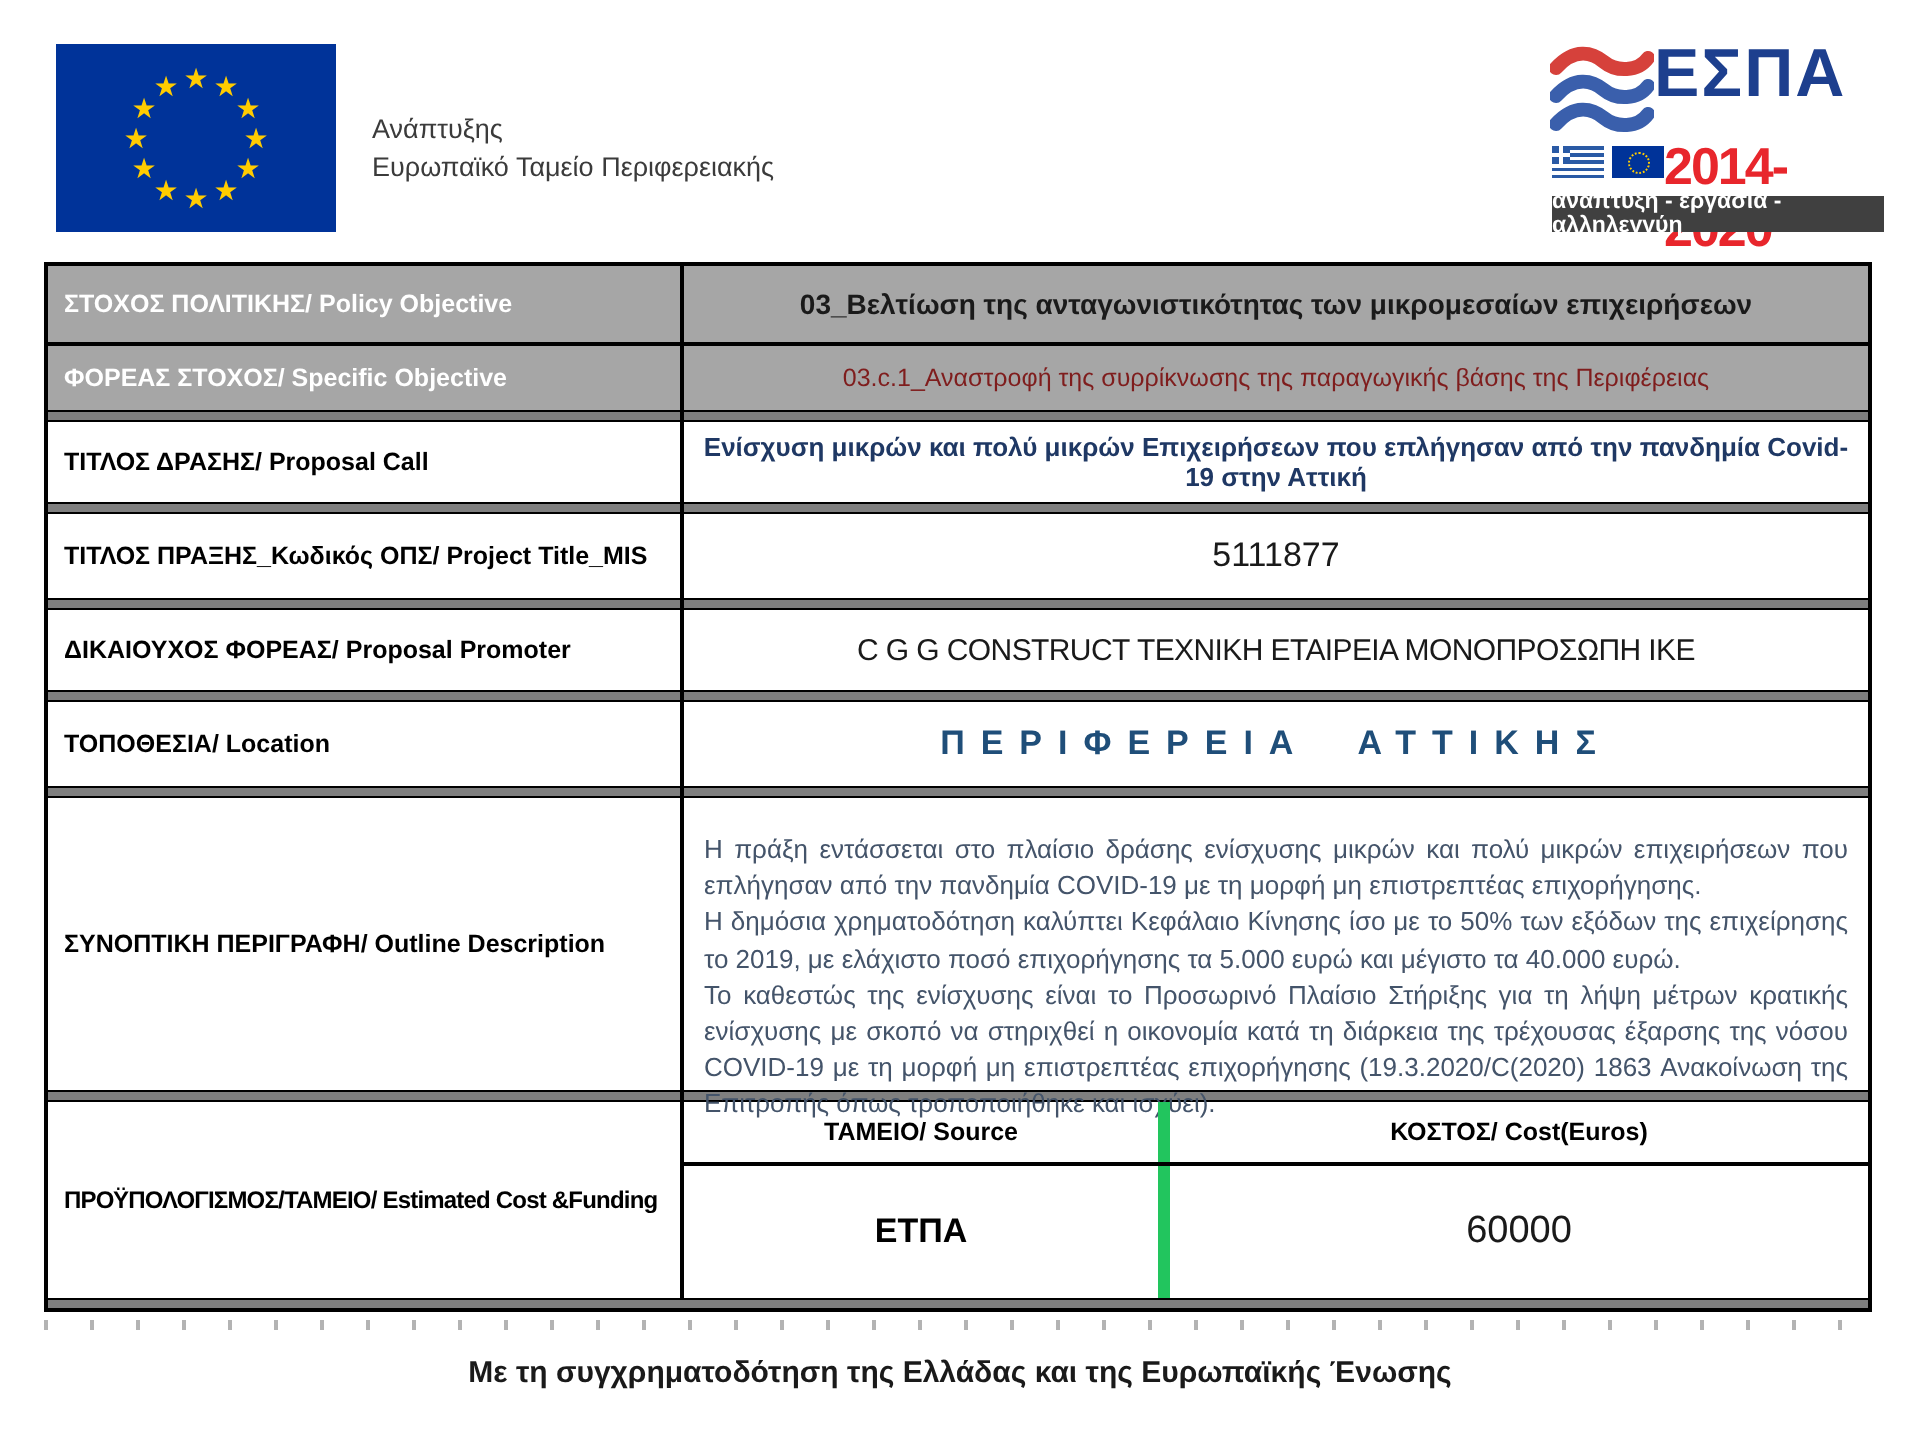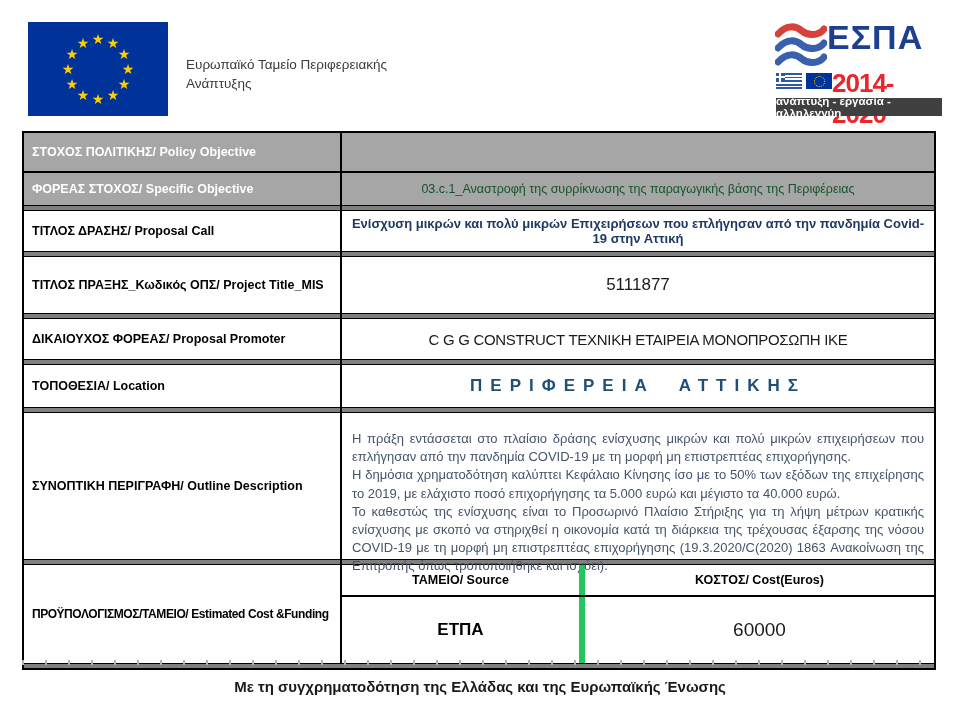--- a/index.html
+++ b/index.html
@@ -44,21 +44,21 @@
   .lbl { width:318px; border-right:2px solid #000; display:flex; align-items:center; padding:2px 8px;
          font-size:12.5px; font-weight:bold; color:#000; line-height:1.2; }
   .val { flex:1; display:flex; align-items:center; justify-content:center; text-align:center; padding:2px 8px; }
   .gray { background:#a6a6a6; }
   .gray .lbl { color:#fff; }
   .sep { display:flex; height:6px; border-top:1px solid #000; border-bottom:1px solid #000; background:#7f7f7f; }
   .sep .sl { width:318px; border-right:2px solid #000; }
   .row2 { border-top:2px solid #000; }
 
   .v-policy { font-weight:bold; font-size:14px; color:#1a1a1a; }
-  .v-specific { font-size:12.5px; color:#14532d; }
+  .v-specific { font-size:12.5px; color:#7f1d1d; }
   .v-call { font-weight:bold; font-size:13px; color:#1f3864; }
   .v-mis { font-size:17px; color:#1a1a1a; }
   .v-promoter { font-size:15px; color:#1a1a1a; letter-spacing:-0.3px; }
   .v-location { font-weight:bold; font-size:17px; color:#1f4e79; letter-spacing:8px; word-spacing:12px; }
   .v-desc { display:block; text-align:justify; font-size:13px; color:#44546a; line-height:1.4;
             padding:17px 10px; white-space:pre-line; }
   .lbl-budget { font-size:12px; letter-spacing:-0.4px; }
 
   .budget-area { flex:1; display:flex; flex-direction:column; }
   .budget-head { display:flex; height:32px; border-bottom:2px solid #000; }
@@ -90,22 +90,22 @@
     <span class="star">★</span>
     <span class="star">★</span>
     <span class="star">★</span>
     <span class="star">★</span>
     <span class="star">★</span>
     <span class="star">★</span>
     <span class="star">★</span>
   </div>
 
   <div class="eu-caption">
+    <div>Ανάπτυξης</div>
     <div>Ευρωπαϊκό Ταμείο Περιφερειακής</div>
-    <div>Ανάπτυξης</div>
   </div>
 
   <div class="espa">
     <svg class="espa-waves" width="52" height="50" viewBox="0 0 52 50">
       <path d="M3 12 C 12 2, 21 4, 27 9 S 44 14, 49 7" stroke="#d6413b" stroke-width="7" fill="none" stroke-linecap="round"></path>
       <path d="M3 26 C 12 16, 21 18, 27 23 S 44 28, 49 21" stroke="#3a5fac" stroke-width="7" fill="none" stroke-linecap="round"></path>
       <path d="M3 40 C 12 30, 21 32, 27 37 S 44 42, 49 35" stroke="#3a5fac" stroke-width="7" fill="none" stroke-linecap="round"></path>
     </svg>
     <div class="espa-name">ΕΣΠΑ</div>
     <div class="espa-flags">
@@ -113,20 +113,21 @@
       <div class="eu-mini-flag"></div>
     </div>
     <div class="espa-period">2014-2020</div>
     <div class="espa-banner">ανάπτυξη - εργασία - αλληλεγγύη</div>
   </div>
 
   <div class="doc-table">
 
     <div class="trow gray" style="height:38px">
       <div class="lbl">ΣΤΟΧΟΣ  ΠΟΛΙΤΙΚΗΣ/  Policy Objective</div>
+      <div class="val v-policy">03_Βελτίωση της ανταγωνιστικότητας των μικρομεσαίων επιχειρήσεων</div>
     </div>
 
     <div class="trow gray row2" style="height:34px">
       <div class="lbl">ΦΟΡΕΑΣ  ΣΤΟΧΟΣ/  Specific Objective</div>
       <div class="val v-specific">03.c.1_Αναστροφή  της συρρίκνωσης της παραγωγικής  βάσης της Περιφέρειας</div>
     </div>
 
     <div class="sep">
         <div class="sl"></div>
         <div></div>
@@ -135,21 +136,21 @@
     <div class="trow" style="height:40px">
       <div class="lbl">ΤΙΤΛΟΣ  ΔΡΑΣΗΣ/  Proposal Call</div>
       <div class="val v-call">Ενίσχυση μικρών και πολύ μικρών Επιχειρήσεων που επλήγησαν από την πανδημία Covid-19 στην Αττική</div>
     </div>
 
     <div class="sep">
         <div class="sl"></div>
         <div></div>
       </div>
 
-    <div class="trow" style="height:56px">
+    <div class="trow" style="height:42px">
       <div class="lbl">ΤΙΤΛΟΣ  ΠΡΑΞΗΣ_Κωδικός ΟΠΣ/ Project Title_MIS</div>
       <div class="val v-mis">5111877</div>
     </div>
 
     <div class="sep">
         <div class="sl"></div>
         <div></div>
       </div>
 
     <div class="trow" style="height:40px">

